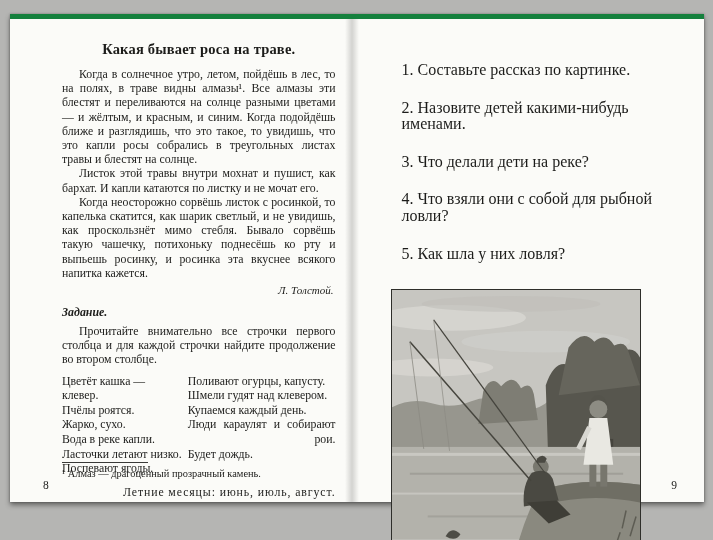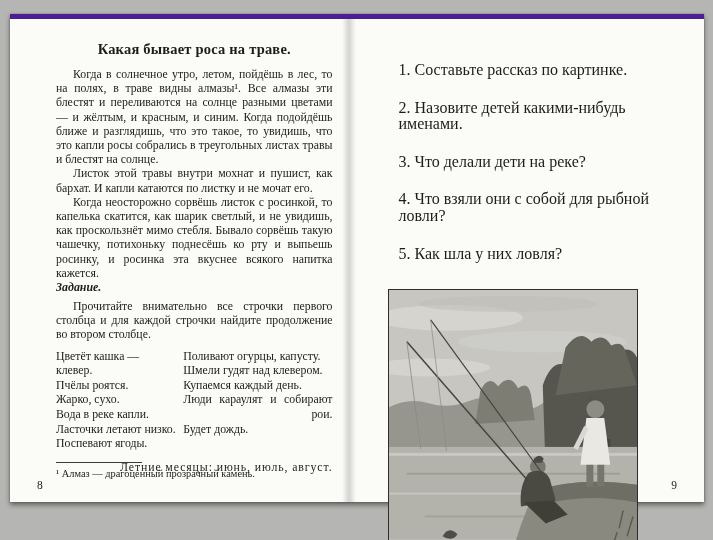--- a/index.html
+++ b/index.html
@@ -8,23 +8,24 @@
     background:#b5b5b3;
     font-family:"Liberation Serif","DejaVu Serif",serif;
     color:#1c1c1a;
     overflow:hidden;
     position:relative;
   }
   .book {
     position:absolute; left:10px; top:14px;
     width:694px; height:488px;
     background:#fbfbf8;
-    border-top:5px solid #4c1d95;
+    border-top:5px solid #15803d;
     box-shadow:0 3px 5px rgba(0,0,0,.45), 0 0 2px rgba(0,0,0,.3);
     display:flex;
+    padding-left:6px;
   }
   .page { position:relative; flex:1; background:#fbfbf8; }
   .page.left  { padding:22px 9px 0 46px; }
   .page.right { padding:22px 40px 0 32px; }
   .gutter {
     width:14px;
     background:linear-gradient(90deg, rgba(0,0,0,0), rgba(0,0,0,0.16) 50%, rgba(0,0,0,0));
   }
   .title {
     font-size:14.5px; font-weight:bold; text-align:center;
@@ -67,20 +68,21 @@
 
 <div class="book">
 
   <div class="page left">
     <h1 class="title">Какая бывает роса на траве.</h1>
 
     <p class="body">Когда в солнечное утро, летом, пойдёшь в лес, то на полях, в траве видны алмазы¹. Все алмазы эти блестят и переливаются на солнце разными цветами — и жёлтым, и красным, и синим. Когда подойдёшь ближе и разглядишь, что это такое, то увидишь, что это капли росы собрались в треугольных листах травы и блестят на солнце.</p>
     <p class="body">Листок этой травы внутри мохнат и пушист, как бархат. И капли катаются по листку и не мочат его.</p>
     <p class="body">Когда неосторожно сорвёшь листок с росинкой, то капелька скатится, как шарик светлый, и не увидишь, как проскользнёт мимо стебля. Бывало сорвёшь такую чашечку, потихоньку поднесёшь ко рту и выпьешь росинку, и росинка эта вкуснее всякого напитка кажется.</p>
 
+    <div class="attribution">Л. Толстой.</div>
 
     <div class="subhead">Задание.</div>
     <p class="body">Прочитайте внимательно все строчки первого столбца и для каждой строчки найдите продолжение во втором столбце.</p>
 
     <div class="match">
       <div class="mcol mleft">
         <div class="mi">Цветёт кашка — клевер.</div>
         <div class="mi">Пчёлы роятся.</div>
         <div class="mi">Жарко, сухо.</div>
         <div class="mi">Вода в реке капли.</div>

